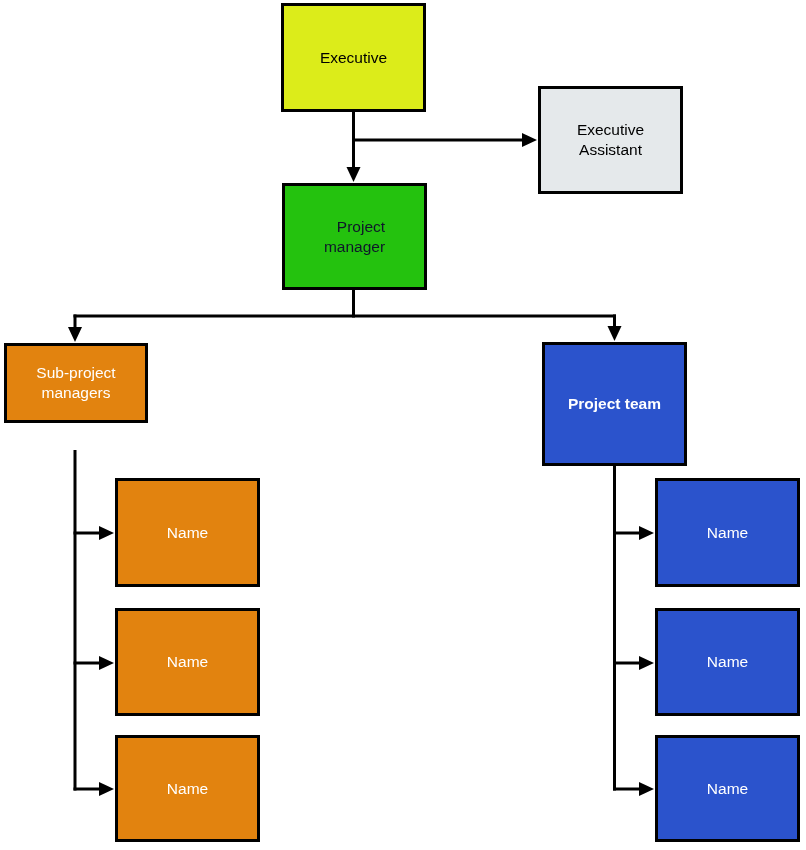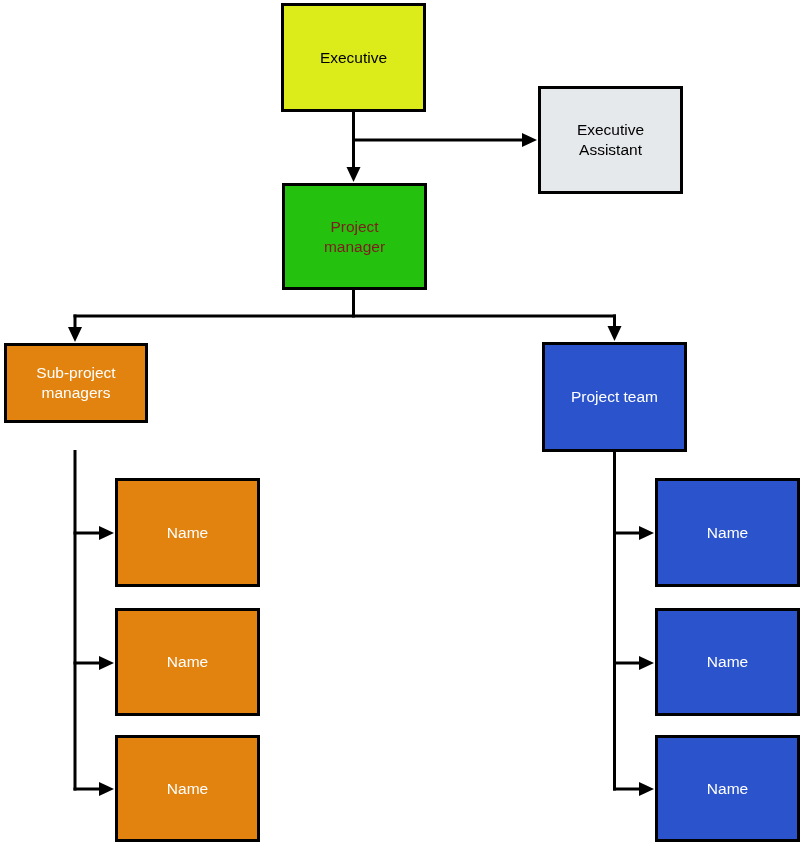--- a/index.html
+++ b/index.html
@@ -16,21 +16,21 @@
     border: 3px solid #000000;
     display: flex; align-items: center; justify-content: center;
     font-size: 15.5px; line-height: 20px; text-align: center;
   }
   .node .label { white-space: pre-line; }
   
   .b-exec { left: 281px; top: 3px;   width: 145px; height: 109px; }
   .b-ea   { left: 538px; top: 86px;  width: 145px; height: 108px; }
   .b-pm   { left: 282px; top: 183px; width: 145px; height: 107px; }
   .b-spm  { left: 4px;   top: 343px; width: 144px; height: 80px; }
-  .b-pt   { left: 542px; top: 342px; width: 145px; height: 110px; }
+  .b-pt   { left: 542px; top: 342px; width: 145px; height: 124px; font-weight: bold; }
   .b-sn1  { left: 115px; top: 478px; width: 145px; height: 109px; }
   .b-sn2  { left: 115px; top: 608px; width: 145px; height: 108px; }
   .b-sn3  { left: 115px; top: 735px; width: 145px; height: 107px; }
   .b-tn1  { left: 655px; top: 478px; width: 145px; height: 109px; }
   .b-tn2  { left: 655px; top: 608px; width: 145px; height: 108px; }
   .b-tn3  { left: 655px; top: 735px; width: 145px; height: 107px; }
 </style>
 </head>
 <body style="background-color: rgb(255, 255, 255);">
 
@@ -92,21 +92,21 @@
 
   <div class="node b-exec" style="background-color: rgb(220, 236, 26); color: rgb(0, 0, 0);">
     <span class="label">Executive</span>
   </div>
 
   <div class="node b-ea" style="background-color: rgb(229, 233, 235); color: rgb(0, 0, 0);">
     <span class="label">Executive
 Assistant</span>
   </div>
 
-  <div class="node b-pm" style="background-color: rgb(36, 194, 14); color: #7f1d1d;">
+  <div class="node b-pm" style="background-color: rgb(36, 194, 14); color: #0f172a; text-align: right;">
     <span class="label">Project
 manager</span>
   </div>
 
   <div class="node b-spm" style="background-color: rgb(226, 131, 15); color: rgb(255, 255, 255);">
     <span class="label">Sub-project
 managers</span>
   </div>
 
   <div class="node b-pt" style="background-color: rgb(43, 83, 204); color: rgb(255, 255, 255);">

